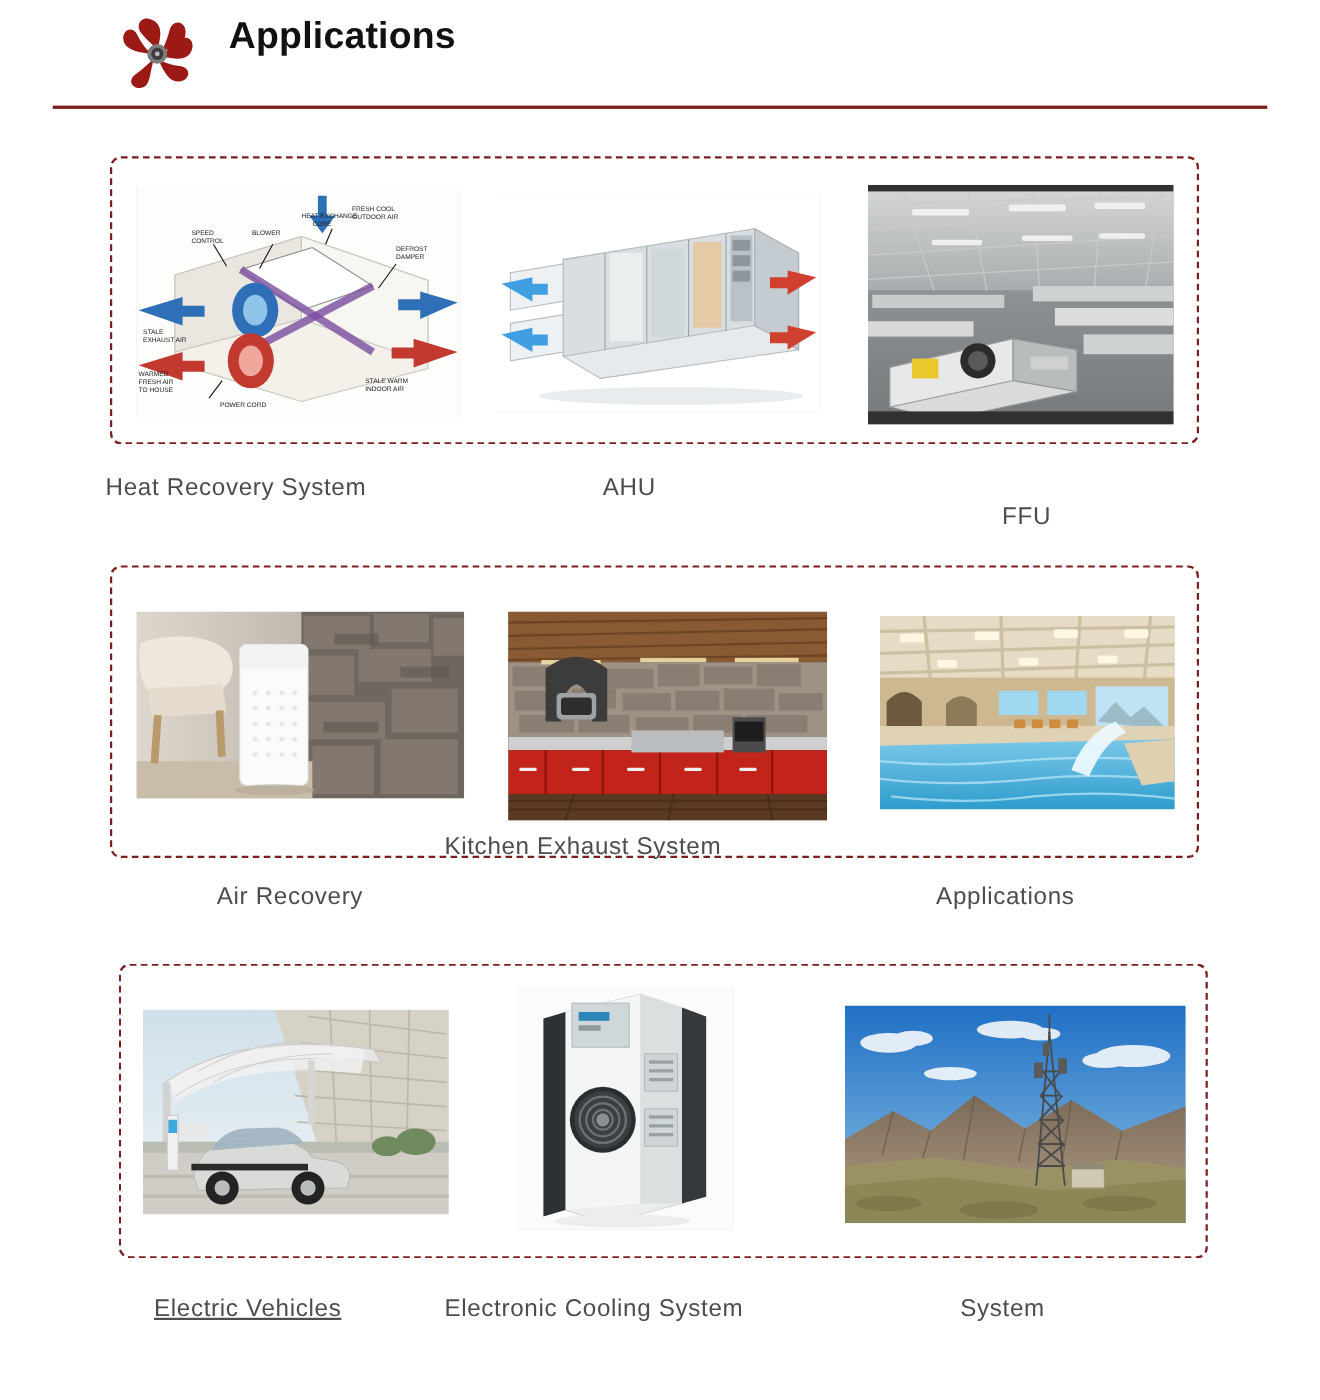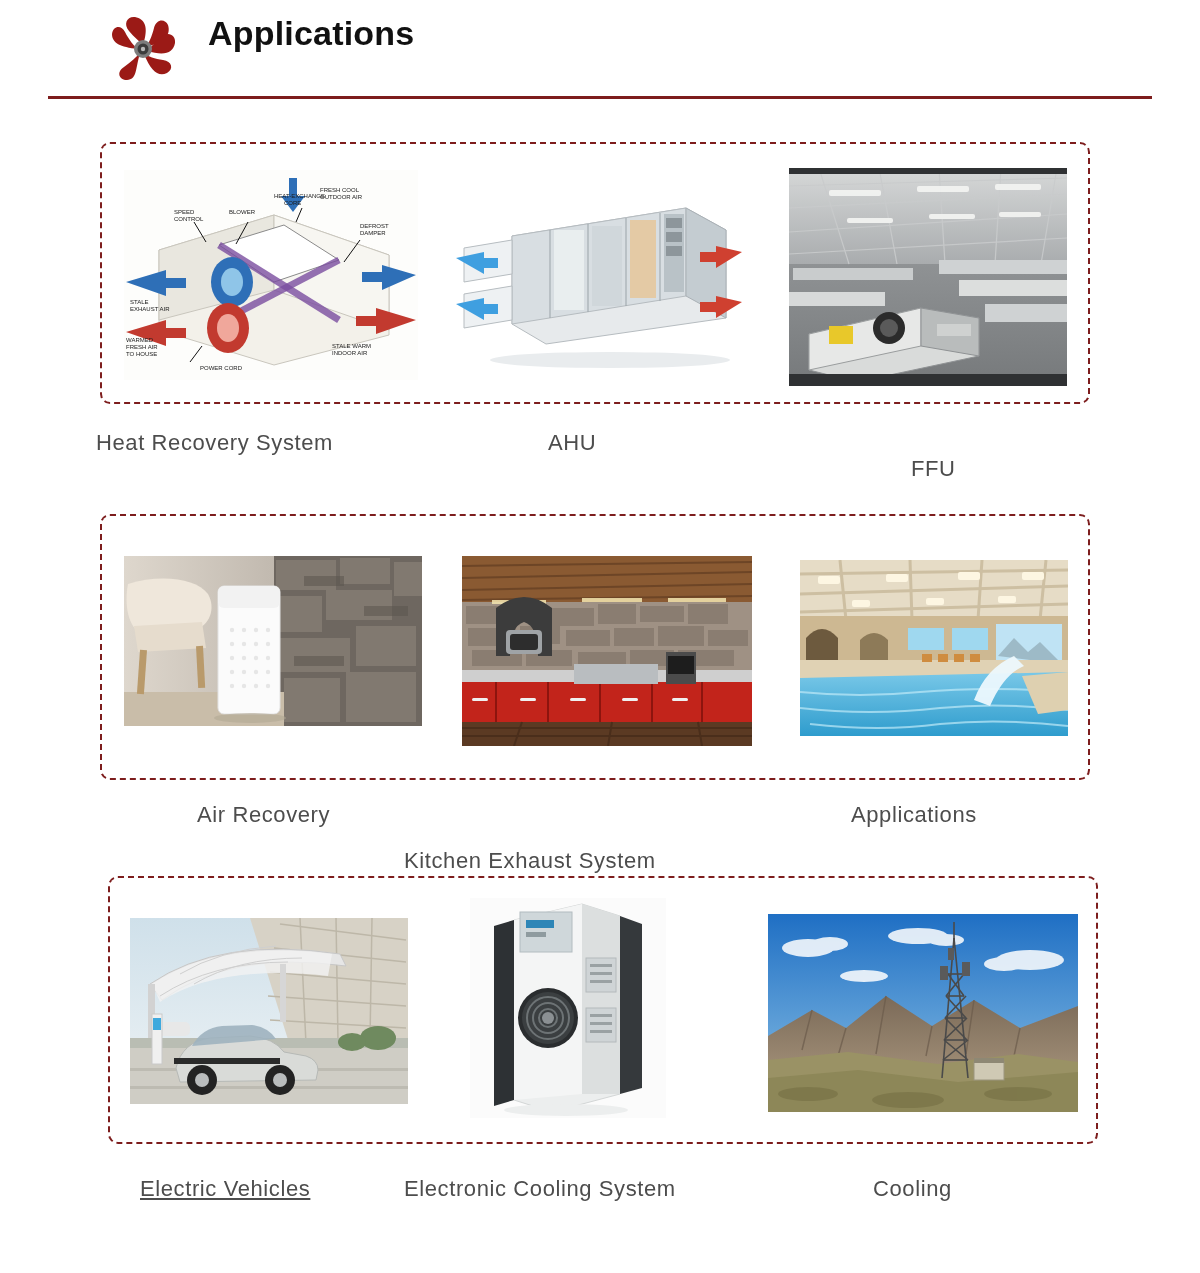--- a/index.html
+++ b/index.html
@@ -84,21 +84,21 @@
   #c-ahu  { left: 548px; top: 430px; }
   #c-ffu  { left: 911px; top: 430px; margin-top: 26px; }
 
   
   #row2 { top: 0; }
   #row2 .dashed-box { left: 100px; top: 514px; width: 990px; height: 266px; }
   #t-purifier { left: 124px; top: 556px; width: 298px; height: 170px; }
   #t-kitchen  { left: 462px; top: 556px; width: 290px; height: 190px; }
   #t-vent     { left: 800px; top: 560px; width: 268px; height: 176px; }
   #c-purifier { left: 197px; top: 802px; }
-  #c-kitchen  { left: 404px; top: 848px; }
+  #c-kitchen  { left: 404px; top: 756px; }
   #c-vent     { left: 851px; top: 802px; }
 
   
   #row3 { top: 0; }
   #row3 .dashed-box { left: 108px; top: 876px; width: 990px; height: 268px; }
   #t-ev     { left: 130px; top: 918px; width: 278px; height: 186px; }
   #t-cool   { left: 470px; top: 898px; width: 196px; height: 220px; }
   #t-tele   { left: 768px; top: 914px; width: 310px; height: 198px; }
   #c-ev     { left: 140px; top: 1176px; text-decoration: underline; }
   #c-cool   { left: 404px; top: 1176px; }
@@ -660,13 +660,13 @@
       <rect x="180" y="34" width="6" height="12"></rect>
     </g>
 
     <rect x="206" y="148" width="30" height="18" fill="#cfc9b4" stroke="#9b957f"></rect>
     <rect x="206" y="144" width="30" height="5" fill="#8e8874"></rect>
   </svg>
 </div>
 
 <div class="caption" id="c-ev">Electric Vehicles</div>
 <div class="caption" id="c-cool">Electronic Cooling System</div>
-<div class="caption" id="c-tele">Cooling</div>
+<div class="caption" id="c-tele">System</div>
 
 </body></html>

